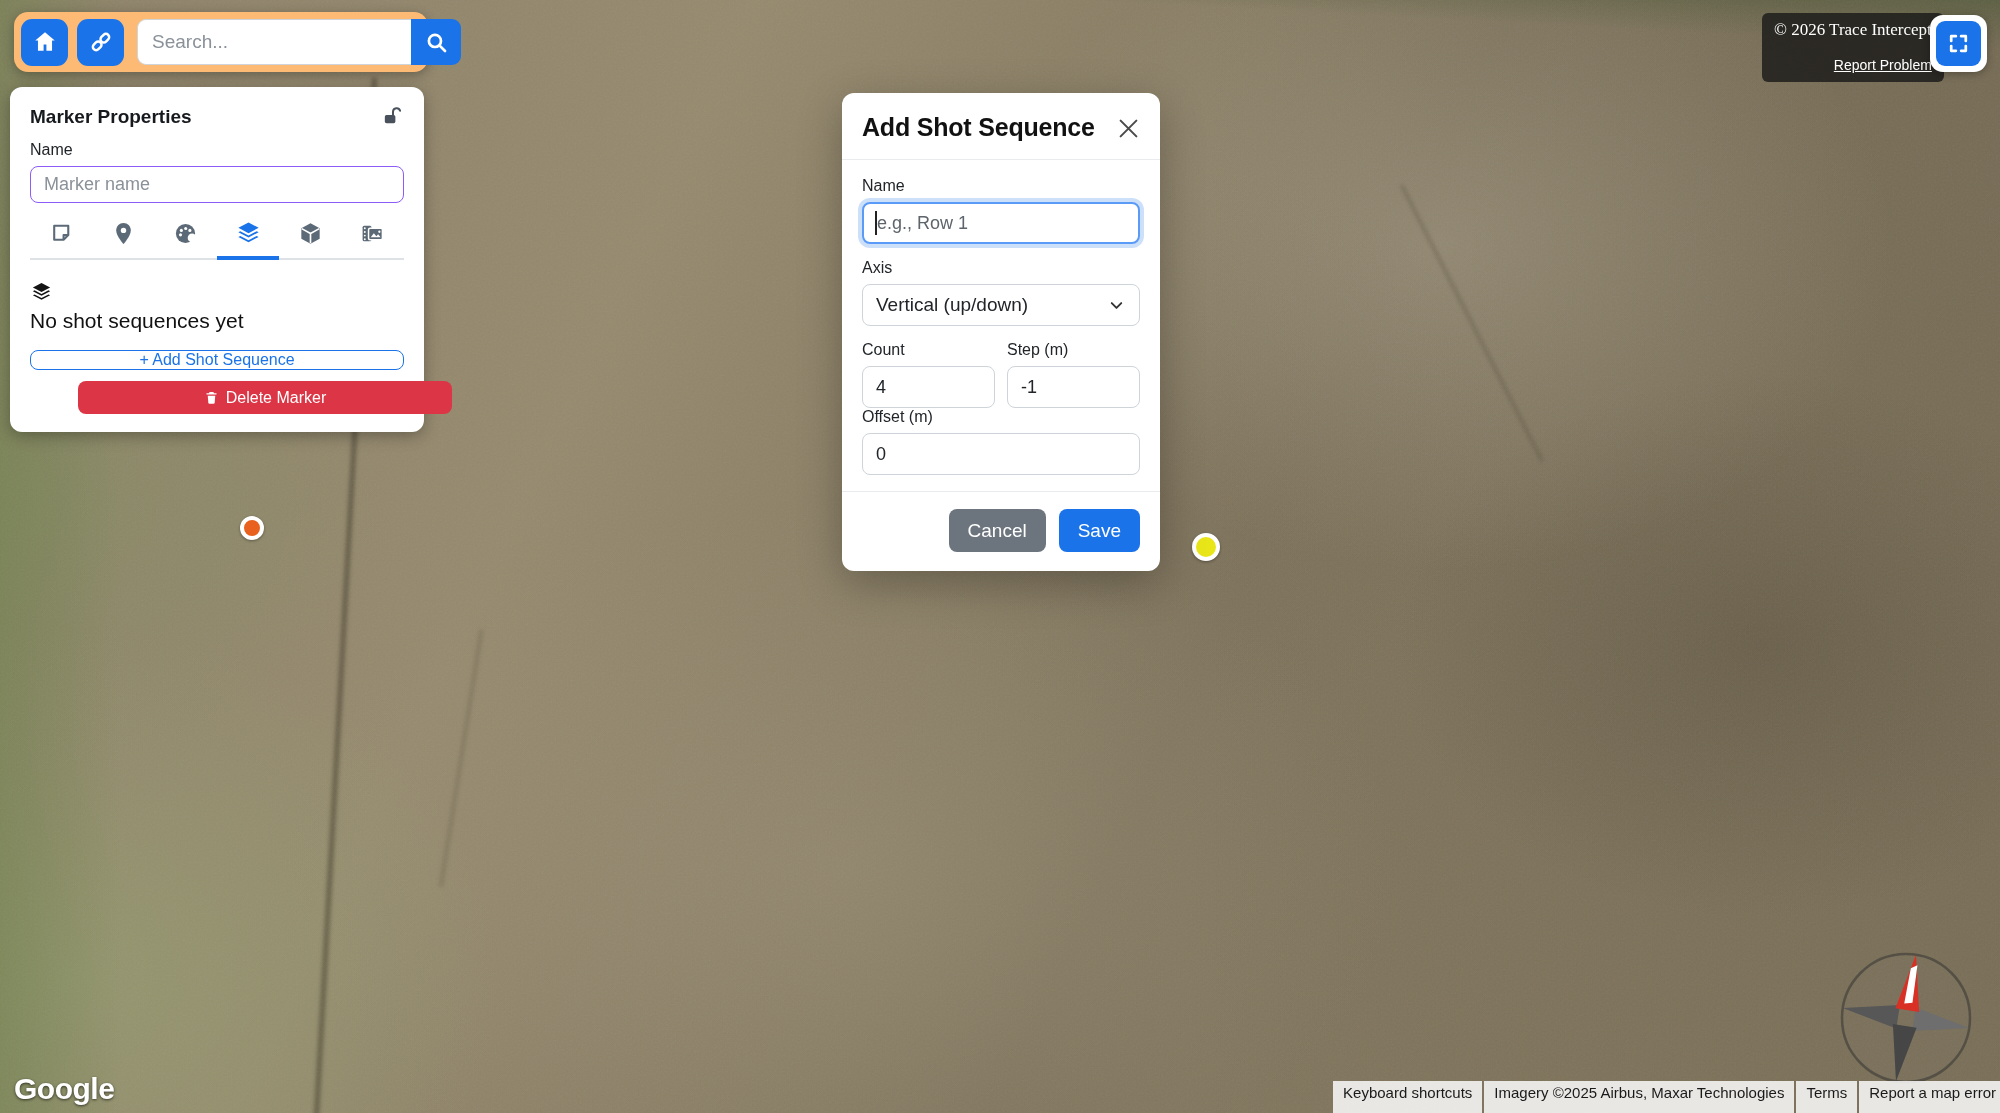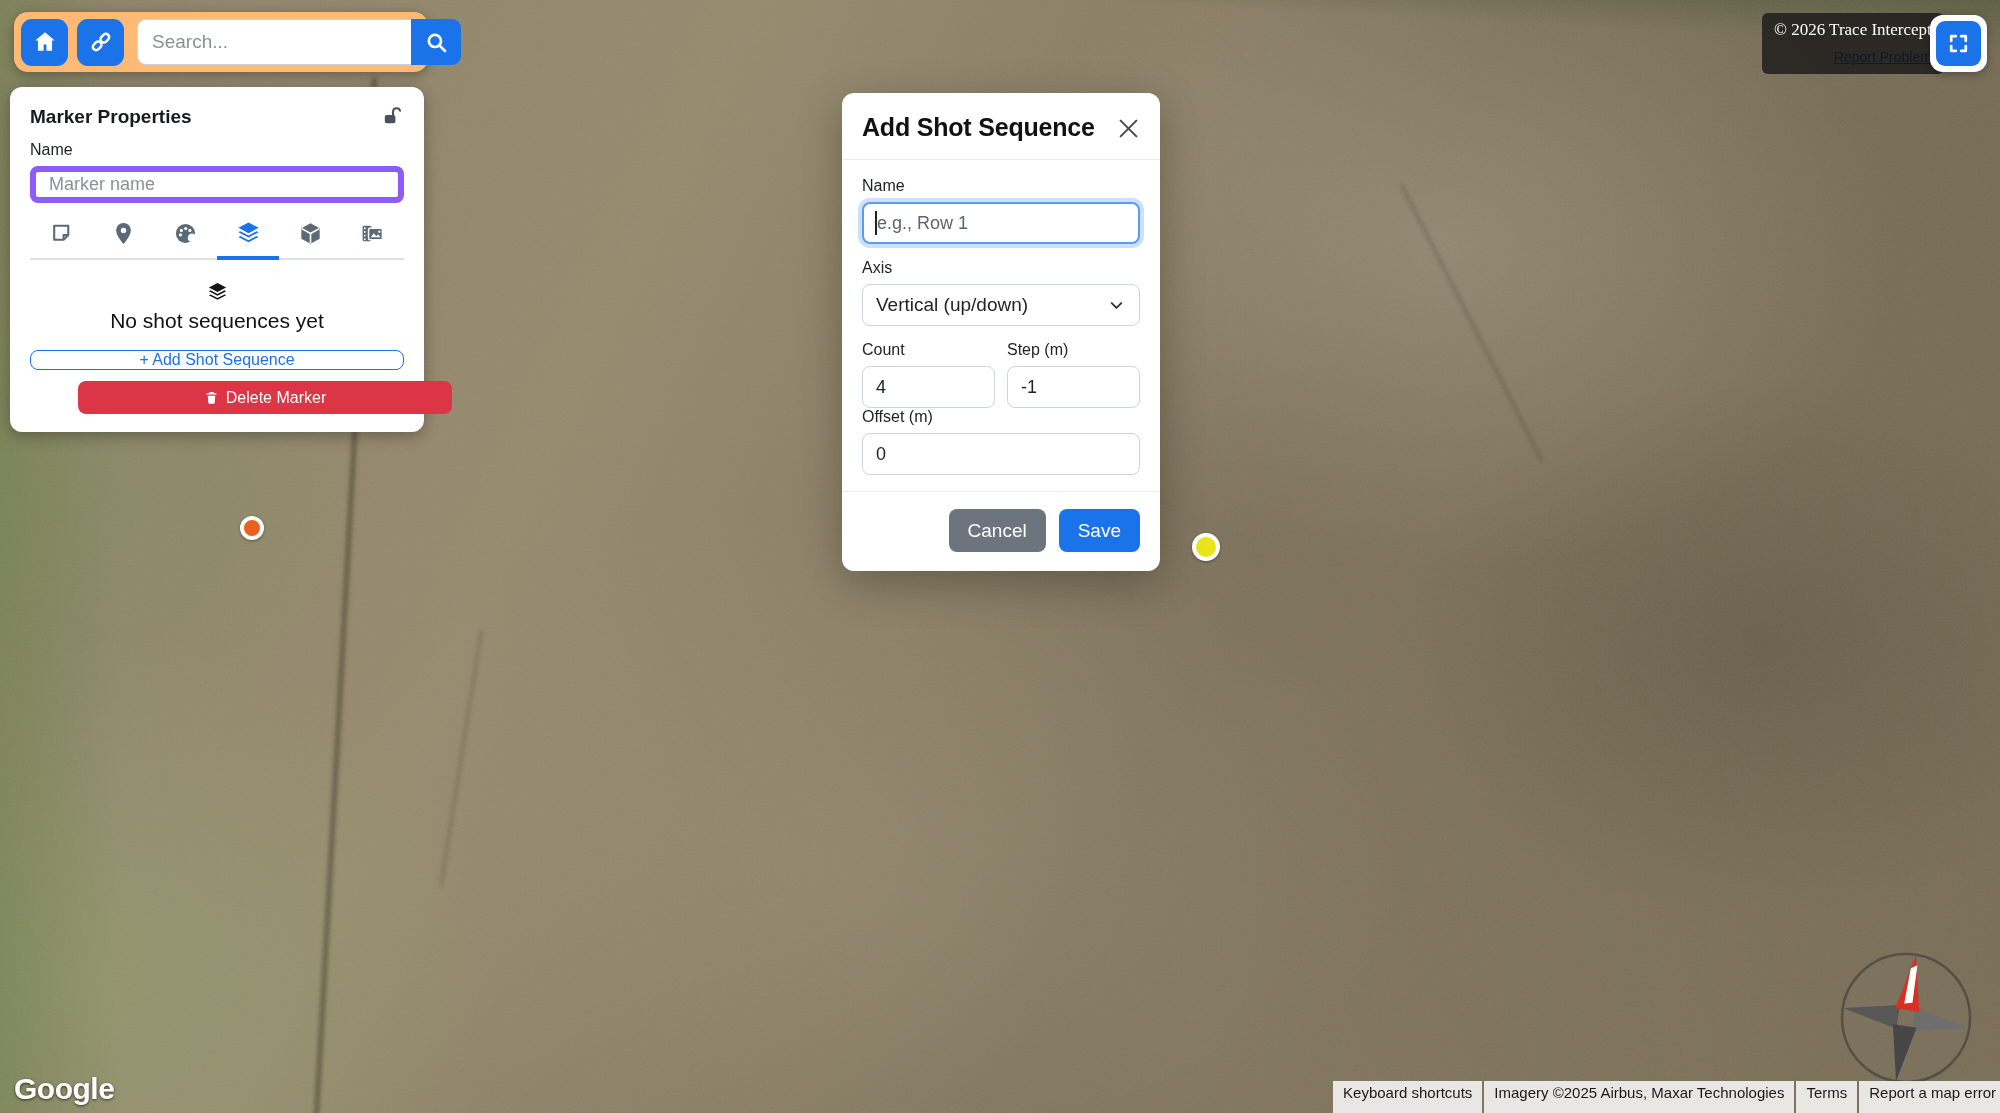--- a/index.html
+++ b/index.html
@@ -44,28 +44,28 @@
   #search-btn { width:50px; border:none; background:#1a73e8; border-radius:0 9px 9px 0;
     display:flex; align-items:center; justify-content:center; cursor:pointer; }
 
   
   #marker-panel { position:absolute; left:10px; top:87px; z-index:10; width:414px;
     background:#fff; border-radius:12px; box-shadow:0 4px 16px rgba(0,0,0,.3); padding:18px 20px 18px; }
   #panel-header { display:flex; align-items:center; justify-content:space-between; }
   #panel-title { font-size:19px; font-weight:bold; color:#16191d; }
   #lock-btn { background:none; border:none; cursor:pointer; color:#49525c; display:flex; }
   .field-label { font-size:16px; font-weight:500; color:#212529; margin:13px 0 7px; }
-  .text-input { width:100%; height:37px; border:6px solid #8b5cf6; border-radius:8px;
+  .text-input { width:100%; height:37px; border:1px solid #8b5cf6; border-radius:8px;
     padding:0 13px; font-size:18px; color:#212529; outline:none; font-family:inherit; }
   .text-input::placeholder { color:#8a9199; }
   #tabs-row { display:flex; margin-top:16px; border-bottom:2px solid #dee2e6; }
   .tab { flex:1; display:flex; justify-content:center; align-items:flex-end; padding-bottom:10px;
     color:#5c6977; cursor:pointer; border-bottom:4px solid transparent; margin-bottom:-2px; }
   .tab.active { color:#1a73e8; border-bottom-color:#1a73e8; }
-  #empty-state { margin-top:20px;text-align:center; }
+  #empty-state { margin-top:20px; }
   #empty-state .small-layers { color:#16191d; }
   #empty-text { font-size:21px; color:#111; margin-top:2px; }
   #add-shot-btn { margin-top:17px; width:100%; height:20px; background:#fff; border:1.5px solid #1a73e8;
     border-radius:8px; color:#1a73e8; font-size:16px; font-weight:500; cursor:pointer; font-family:inherit; }
   #delete-marker-btn { margin-top:11px; width:100%; height:33px; background:#dc3545; border:none;
     border-radius:8px; color:#fff; font-size:16px; font-weight:500; cursor:pointer; font-family:inherit;
     display:flex; align-items:center; justify-content:center; gap:7px;margin-left:48px; }
 
   
   #modal { position:absolute; left:842px; top:93px; z-index:20; width:318px;
@@ -91,21 +91,21 @@
     justify-content:flex-end; gap:13px; }
   .m-btn { height:43px; border:none; border-radius:8px; font-size:19px; font-weight:500;
     cursor:pointer; padding:0 19px; font-family:inherit; }
   #cancel-btn { background:#6c757d; color:#fff; }
   #save-btn { background:#1a73e8; color:#fff; }
 
   
   #copyright-box { position:absolute; left:1762px; top:13px; z-index:10; background:rgba(22,22,22,.78);
     border-radius:6px; padding:7px 12px 8px; text-align:right; }
   #copyright-text { font-family:"Liberation Serif", serif; font-size:17px; color:#fff; white-space:nowrap; }
-  #report-problem { font-size:14px; color:#0f172a; text-decoration:underline; display:inline-block; margin-top:9px; cursor:pointer; }
+  #report-problem { font-size:14px; color:#ffffff; text-decoration:underline; display:inline-block; margin-top:17px; cursor:pointer; }
   #fullscreen-wrap { position:absolute; left:1930px; top:15px; z-index:10; width:57px; height:57px;
     background:#fff; border-radius:13px; box-shadow:0 2px 8px rgba(0,0,0,.3);
     display:flex; align-items:center; justify-content:center; }
   #fullscreen-btn { width:45px; height:45px; background:#1a73e8; border:none; border-radius:9px;
     display:flex; align-items:center; justify-content:center; cursor:pointer; }
 
   
   #google-logo { position:absolute; left:14px; bottom:7px; z-index:8; color:#fff; font-size:30px;
     font-weight:700; letter-spacing:-.5px; text-shadow:0 1px 3px rgba(0,0,0,.65); cursor:pointer; }
   #attribution-bar { position:absolute; right:-6px; bottom:0; z-index:8; display:flex; gap:2px; }

